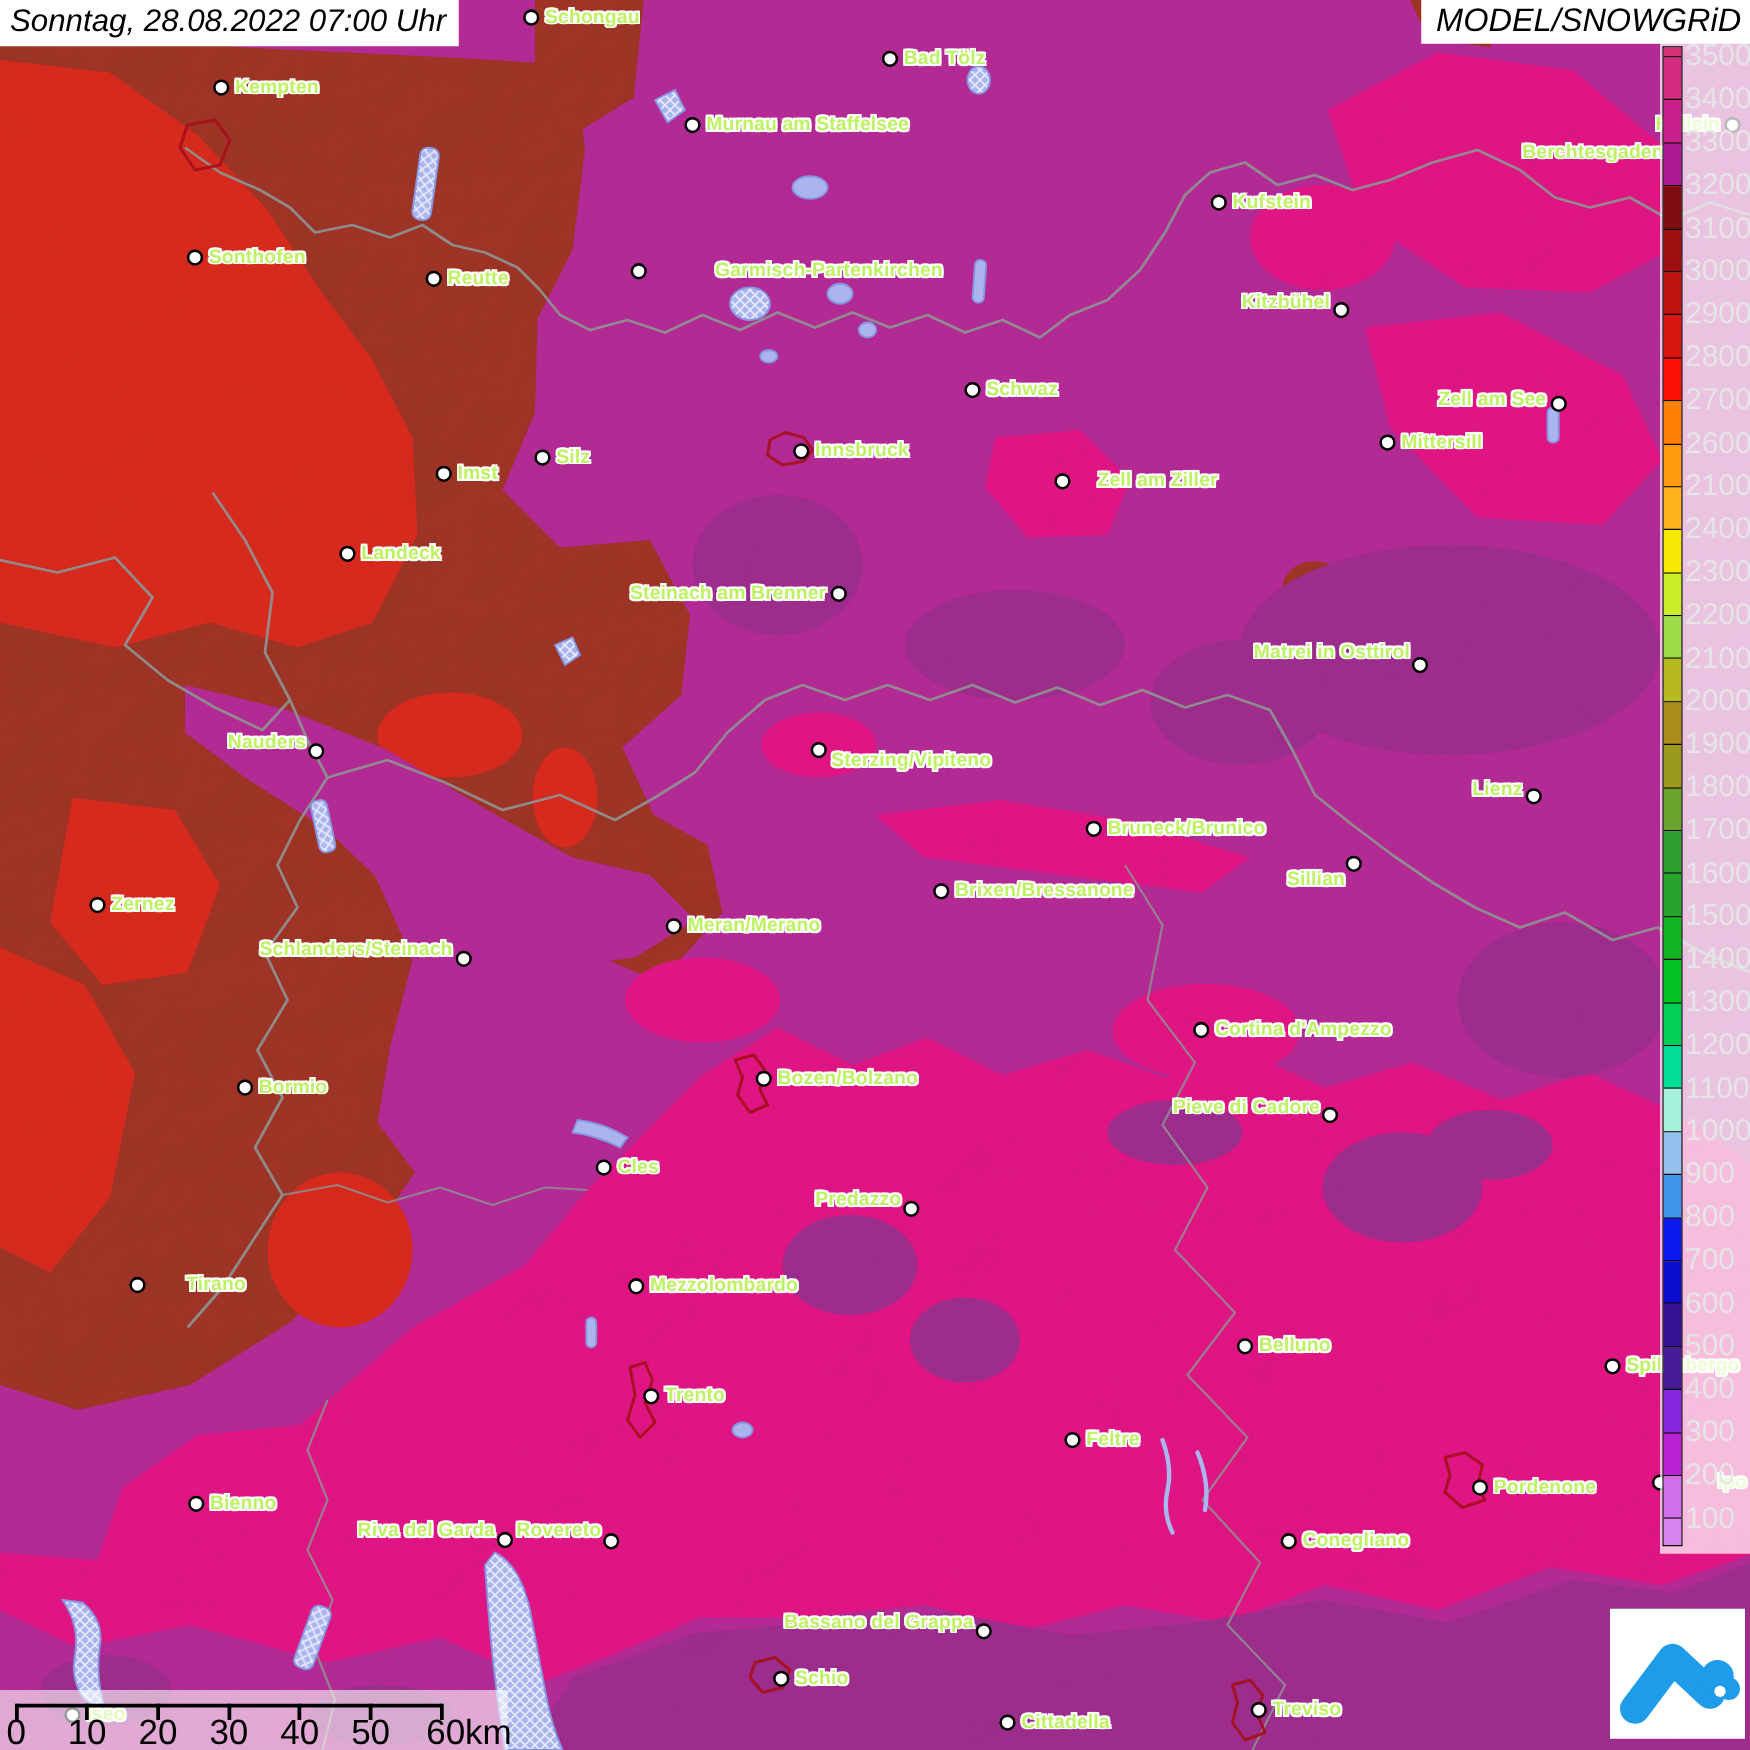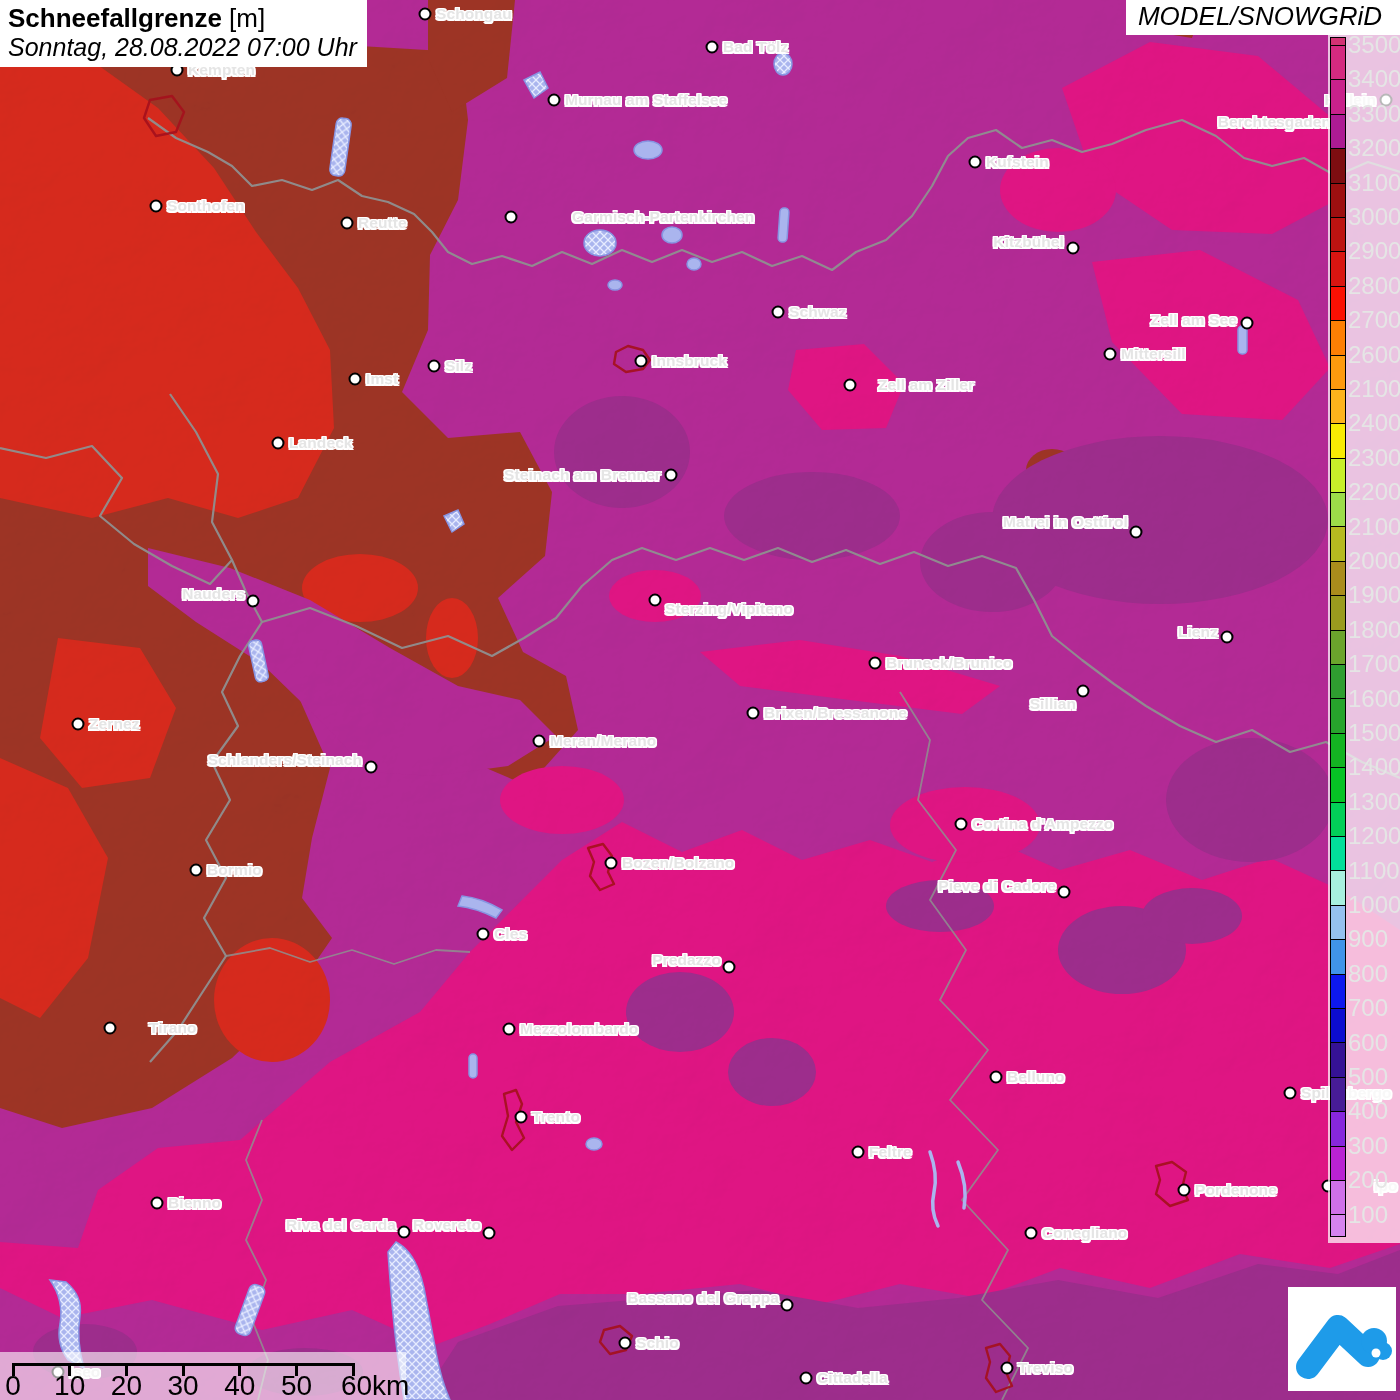--- a/index.html
+++ b/index.html
@@ -20,21 +20,21 @@
   .boundary{fill:none;stroke:var(--c-boundary);stroke-width:2.2;stroke-linejoin:round;opacity:.95;}
   .boundary.thin{stroke-width:1.8;opacity:.85;}
   .city-outline{fill:none;stroke:var(--c-city_outline);stroke-width:2.4;stroke-linejoin:round;opacity:.92;}
 
   #city-layer{position:absolute;inset:0;z-index:2;pointer-events:none;}
   .city-dot{
     position:absolute;width:9px;height:9px;background:#fff;border:2.5px solid #000;
     border-radius:50%;transform:translate(-50%,-50%);box-sizing:content-box;
   }
   .city-label{
-    position:absolute;font-weight:bold;font-size:15.5px;line-height:19px;color:#e5e5e5;
+    position:absolute;font-weight:bold;font-size:15.5px;line-height:19px;color:#bef264;
     white-space:nowrap;letter-spacing:.1px;
     text-shadow:-1.5px -1.5px 0 #fff,1.5px -1.5px 0 #fff,-1.5px 1.5px 0 #fff,1.5px 1.5px 0 #fff,
                 -1.5px 0 0 #fff,1.5px 0 0 #fff,0 -1.5px 0 #fff,0 1.5px 0 #fff;
   }
 
   #scalebar{position:absolute;left:0;top:1352px;width:406px;height:48px;
     background:rgba(255,255,255,.6);z-index:3;}
   .sb-line{position:absolute;left:13px;top:11px;width:341px;height:0;border-top:3px solid #000;}
   .sb-tick{position:absolute;top:11px;width:3px;height:13px;background:#000;}
   .sb-label{position:absolute;top:18px;font-size:28px;color:#000;transform:translateX(-50%);white-space:nowrap;}
@@ -47,21 +47,21 @@
   #legend-labels{position:absolute;inset:0;z-index:6;pointer-events:none;}
   .legend-value{position:absolute;left:1348px;font-size:24px;line-height:28px;color:#e5e5e5;}
 
   #title-box{position:absolute;left:0;top:0;background:#fff;color:#000;
     padding:3px 10px 6px 8px;z-index:7;}
   #title-line1{font-size:26px;line-height:30px;font-weight:bold;}
   #title-line1 .unit{font-weight:normal;}
   #title-line2{font-size:25px;line-height:28px;font-style:italic;}
 
   #model-box{position:absolute;right:0;top:0;background:#fff;color:#000;
-    padding:1px 18px 3px 12px;font-size:26px;font-style:italic;z-index:7;}
+    padding:1px 7px 3px 12px;font-size:26px;font-style:italic;z-index:7;}
 
   #zamg-logo{position:absolute;left:1193px;top:1283px;width:90px;height:117px;background:#fff;z-index:7;}
   #zamg-text{position:absolute;left:0;bottom:2px;width:100%;text-align:center;
     font-size:30px;font-weight:bold;letter-spacing:.5px;color:#111;}
   #snow-logo{position:absolute;left:1288px;top:1287px;width:108px;height:104px;background:#fff;z-index:7;}
 </style>
 </head>
 <body>
 
 <div id="app">
@@ -365,24 +365,20 @@
       <div class="legend-value" style="top: 994.2px;">700</div>
       <div class="legend-value" style="top: 1028.6px;">600</div>
       <div class="legend-value" style="top: 1063px;">500</div>
       <div class="legend-value" style="top: 1097.4px;">400</div>
       <div class="legend-value" style="top: 1131.8px;">300</div>
       <div class="legend-value" style="top: 1166.2px;">200</div>
       <div class="legend-value" style="top: 1200.6px;">100</div>
     </div>
 
   <div id="title-box">
-    <div id="title-line1">
-      <span>Schneefallgrenze</span>
-      <span class="unit">[m]</span>
-    </div>
     <div id="title-line2">Sonntag, 28.08.2022 07:00 Uhr</div>
   </div>
 
   <div id="model-box">MODEL/SNOWGRiD</div>
 
 
   <div id="snow-logo">
     <svg width="108" height="104" viewBox="0 0 108 104">
       <path d="M 20,80 L 50,40 L 80,68" fill="none" stroke="#1e9be9" stroke-width="24" stroke-linecap="round" stroke-linejoin="round"></path>
       <circle cx="86" cy="54" r="13" fill="#1e9be9"></circle>

